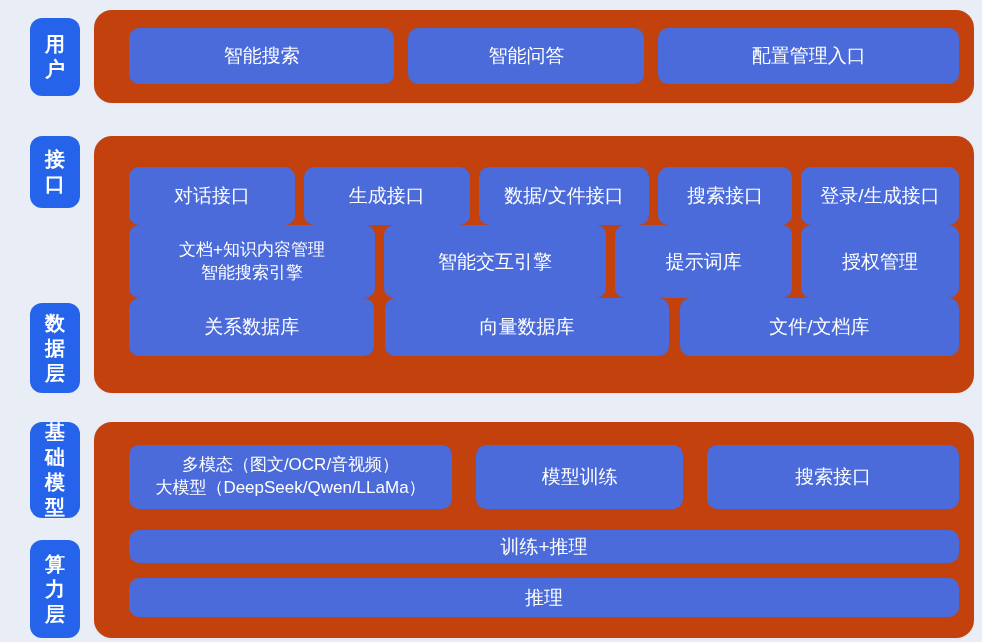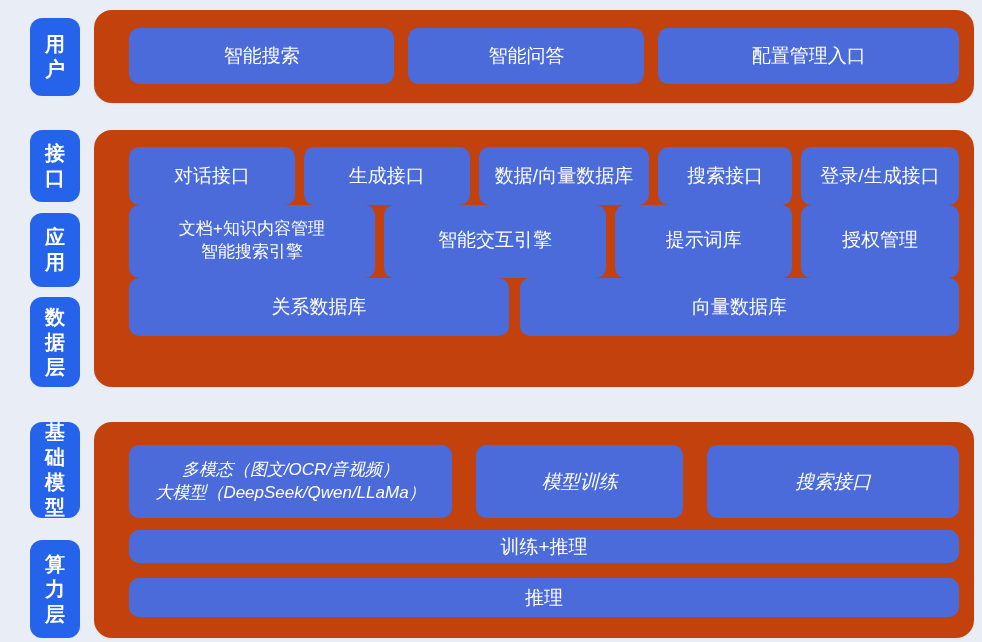--- a/index.html
+++ b/index.html
@@ -6,21 +6,21 @@
   body {
     width: 982px; height: 642px;
     background: #E9EEF6;
     font-family: "Liberation Sans", sans-serif;
     overflow: hidden;
   }
   .canvas { position: relative; width: 982px; height: 642px; }
 
   .band { position: absolute; left: 14px; right: 8px; display: flex; }
   #band-user   { top: 10px;  height: 93px; }
-  #band-middle { top: 130px; height: 257px; }
+  #band-middle { top: 136px; height: 257px; }
   #band-bottom { top: 422px; height: 216px; }
 
   .rail {
     width: 50px; flex: none; margin-right: 14px;
     display: flex; flex-direction: column; justify-content: space-between; padding-left: 16px;
   }
   .rail.center { justify-content: center; }
 
   .side-label {
     background: #2563EB; color: #FFFFFF;
@@ -34,29 +34,29 @@
     text-align: center; line-height: 1.25;
   }
 
   .panel {
     flex: 1; background: #c2410c; border-radius: 18px;
     box-shadow: 0 1px 3px rgba(40,70,150,0.05);
     display: flex; flex-direction: column;
     padding: 18px 15px 19px 35px;
   }
   #band-user .panel   { padding: 18px 15px 19px 35px; }
-  #band-middle .panel { padding: 17px 15px 19px 35px; justify-content: flex-start; }
+  #band-middle .panel { padding: 17px 15px 37px 35px; justify-content: flex-end; }
   #band-bottom .panel { padding: 23px 15px 21px 35px; justify-content: space-between; }
 
   .row { display: flex; align-items: stretch; }
   #band-user .row { flex: 1; gap: 14px; }
   .row.r-api  { height: 58px; gap: 9px; }
-  .row.r-app  { height: 73px; gap: 9px; font-family: Liberation Mono, monospace; }
+  .row.r-app  { height: 73px; gap: 9px; }
   .row.r-db   { height: 58px; gap: 11px; }
-  .row.r-model{ height: 73px; gap: 24px; font-style: italic; }
+  .row.r-model{ height: 64px; gap: 24px; }
   .row.r-comp { height: 87px; gap: 15px; flex-direction: column; }
 
   .btn {
     background: #4A6BD9; color: #FFFFFF;
     border-radius: 10px;
     display: flex; align-items: center; justify-content: center;
     font-size: 19px; line-height: 1.35;
     text-align: center; white-space: pre-line;
   }
   .btn.small { font-size: 17px; }
@@ -79,45 +79,43 @@
         <div class="btn" style="flex:308">配置管理入口</div>
       </div>
     </div>
   </div>
 
   <div class="band" id="band-middle">
     <div class="rail">
       <div class="side-label" style="height:72px">
         <span class="vtext">接口</span>
       </div>
-      <div class="side-label" style="height:74px">
-        <span class="vtext">应用</span>
-      </div>
       <div class="side-label" style="height:90px">
         <span class="vtext">数据层</span>
       </div>
     </div>
     <div class="panel">
       <div class="row r-api">
         <div class="btn" style="flex:170">对话接口</div>
         <div class="btn" style="flex:170">生成接口</div>
-        <div class="btn" style="flex:175">数据/向量数据库</div>
+        <div class="btn" style="flex:175">数据/文件接口</div>
         <div class="btn" style="flex:137">搜索接口</div>
         <div class="btn" style="flex:162">登录/生成接口</div>
       </div>
       <div class="row r-app">
         <div class="btn small" style="flex:252">文档+知识内容管理
 智能搜索引擎</div>
         <div class="btn" style="flex:228">智能交互引擎</div>
         <div class="btn" style="flex:181">提示词库</div>
         <div class="btn" style="flex:162">授权管理</div>
       </div>
       <div class="row r-db">
         <div class="btn" style="flex:252">关系数据库</div>
         <div class="btn" style="flex:291">向量数据库</div>
+        <div class="btn" style="flex:287">文件/文档库</div>
       </div>
     </div>
   </div>
 
   <div class="band" id="band-bottom">
     <div class="rail">
       <div class="side-label" style="height:96px">
         <span class="vtext">基础模型</span>
       </div>
       <div class="side-label" style="height:98px">

